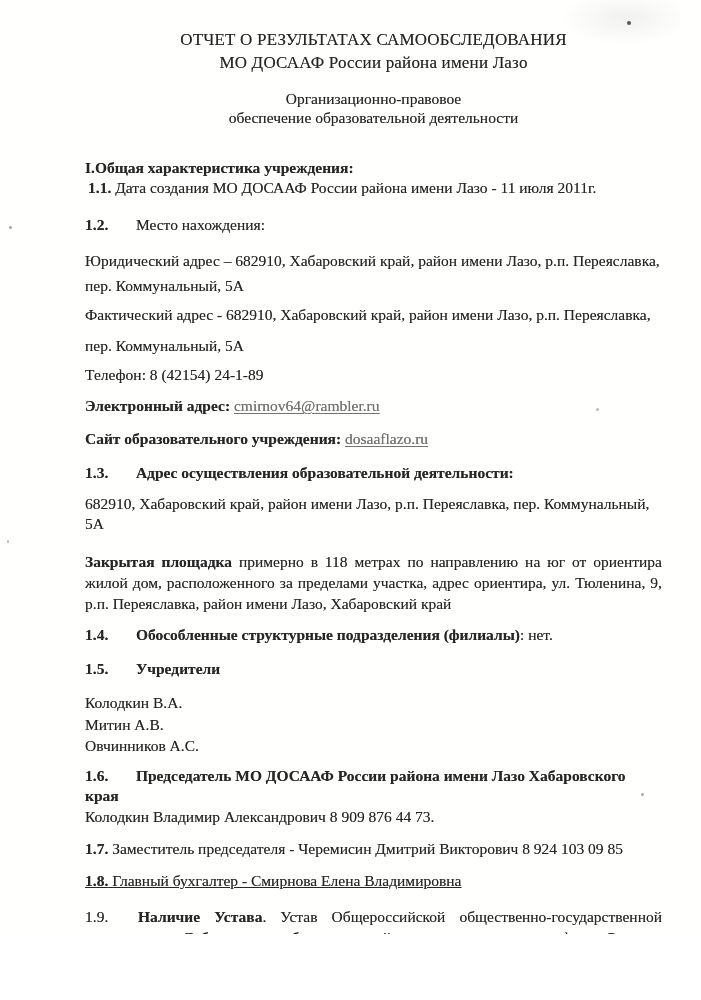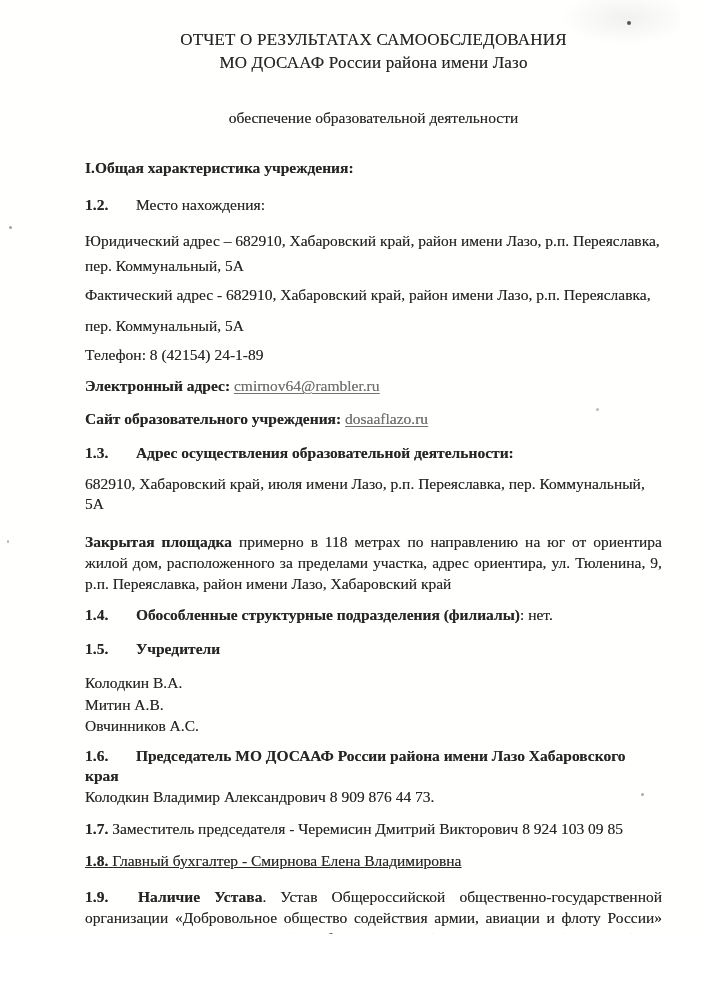--- a/index.html
+++ b/index.html
@@ -16,21 +16,21 @@
     position:absolute; left:85px; top:0; width:577px;
     font-size:15.5px; line-height:20px;
   }
   p, h1, h2 { margin:0; padding:0; font-weight:normal; }
   .b { font-weight:bold; }
   .title { margin-top:28px; text-align:center; font-size:17px; line-height:23px; letter-spacing:.2px; }
   .subtitle { margin-top:15px; text-align:center; font-size:15.5px; line-height:19px; }
   .heading { margin-top:31px; font-weight:bold; }
   .p11 { margin-top:0; padding-left:3px; }
   .num { display:inline-block; width:47px; font-weight:bold; }
-  .num9 { display:inline-block; width:53px; font-weight:bold; }
+  .num9 { display:inline-block; width:53px; font-weight:normal; }
   .p12 { margin-top:17px; }
   .addr1a { margin-top:16px; }
   .addr1b { margin-top:5px; }
   .addr2a { margin-top:9px; }
   .addr2b { margin-top:11px; }
   .phone  { margin-top:9px; }
   .email  { margin-top:11px; }
   .site   { margin-top:13px; }
   .link { text-decoration:underline; text-underline-offset:2px; color:#737373; }
   .p13 { margin-top:14px; }
@@ -68,26 +68,30 @@
   <div class="bottom-line"></div>
 
   <div class="content">
 
     <h1 class="title">
       <span>ОТЧЕТ О РЕЗУЛЬТАТАХ САМООБСЛЕДОВАНИЯ</span><br>
       <span>МО ДОСААФ России района имени Лазо</span>
     </h1>
 
     <h2 class="subtitle">
-      <br>
+      <span>Организационно-правовое</span><br>
       <span>обеспечение образовательной деятельности</span>
     </h2>
 
     <p class="heading">I.Общая характеристика учреждения:</p>
 
+    <p class="p11">
+      <span class="b">1.1.</span>
+      <span>Дата создания МО ДОСААФ России района имени Лазо - 11 июля 2011г.</span>
+    </p>
 
     <p class="p12">
       <span class="num">1.2.</span>
       <span>Место нахождения:</span>
     </p>
 
     <p class="addr1a">Юридический адрес – 682910, Хабаровский край, район имени Лазо, р.п. Переяславка,</p>
     <p class="addr1b">пер. Коммунальный, 5А</p>
 
     <p class="addr2a">Фактический адрес - 682910, Хабаровский край, район имени Лазо, р.п. Переяславка,</p>
@@ -103,21 +107,21 @@
     <p class="site">
       <span class="b">Сайт образовательного учреждения:</span>
       <span class="link">dosaaflazo.ru</span>
     </p>
 
     <p class="p13">
       <span class="num">1.3.</span>
       <span class="b">Адрес осуществления образовательной деятельности:</span>
     </p>
 
-    <p class="eduaddr">682910, Хабаровский край, июля имени Лазо, р.п. Переяславка, пер. Коммунальный, 5А</p>
+    <p class="eduaddr">682910, Хабаровский край, район имени Лазо, р.п. Переяславка, пер. Коммунальный, 5А</p>
 
     <p class="closed">
       <span class="b">Закрытая площадка</span><span> примерно в 118 метрах по направлению на юг от ориентира жилой дом, расположенного за пределами участка, адрес ориентира, ул. Тюленина, 9, р.п. Переяславка, район имени Лазо, Хабаровский край</span>
     </p>
 
     <p class="p14">
       <span class="num">1.4.</span>
       <span class="b">Обособленные структурные подразделения (филиалы)</span><span>: нет.</span>
     </p>
 

